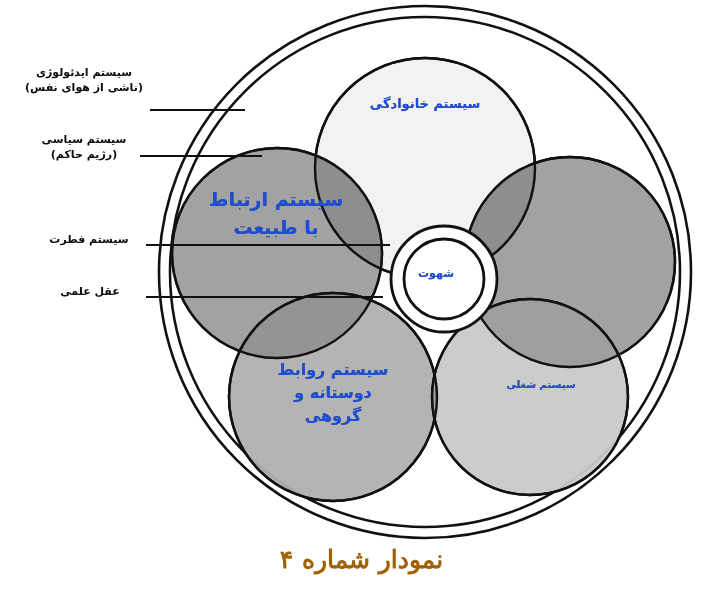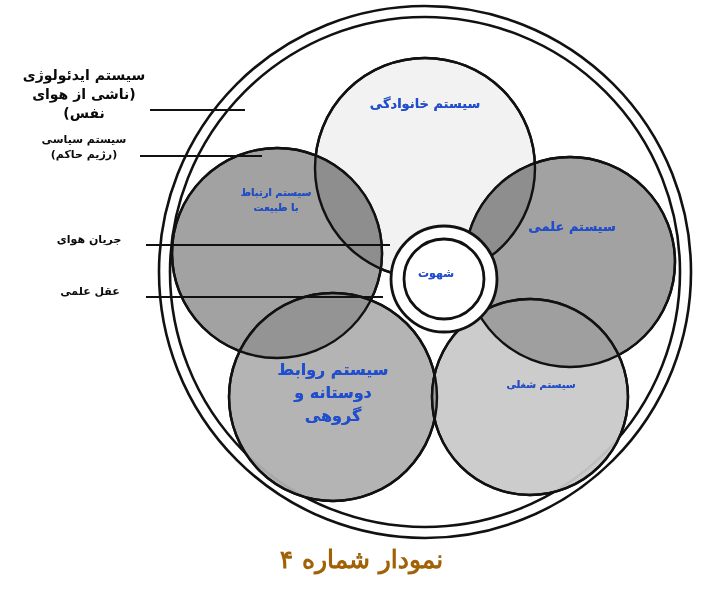--- a/index.html
+++ b/index.html
@@ -127,36 +127,35 @@
     <circle cx="444" cy="279" r="40" fill="#ffffff" stroke="#111111" stroke-width="2.8"></circle>
 
     <g stroke="#111111" stroke-width="2.2" fill="none">
       <line x1="150" y1="110" x2="245" y2="110"></line>
       <line x1="140" y1="156" x2="262" y2="156"></line>
       <line x1="146" y1="245" x2="390" y2="245"></line>
       <line x1="146" y1="297" x2="383" y2="297"></line>
     </g>
   </svg>
 
-  <div class="callout-label" style="left:18px; top:66px; width:132px; font-size:14px;">سیستم ایدئولوژی
+  <div class="callout-label" style="left:18px; top:66px; width:132px; font-size:11px;">سیستم ایدئولوژی
 (ناشی از هوای نفس)</div>
 
   <div class="callout-label" style="left:22px; top:133px; width:124px; font-size:11px;text-align:center;">سیستم سیاسی
 (رژیم حاکم)</div>
 
-  <div class="callout-label" style="left:34px; top:233px; width:110px; font-size:11px;">جریان هوای</div>
+  <div class="callout-label" style="left:34px; top:233px; width:110px; font-size:11px;">سیستم فطرت</div>
 
   <div class="callout-label" style="left:38px; top:285px; width:104px; font-size:11px;">عقل علمی</div>
 
   <div class="circle-label" style="left:335px; top:95px; width:180px; font-size:13px;">سیستم خانوادگی</div>
 
-  <div class="circle-label" style="left:196px; top:186px; width:160px; font-size:10px;">سیستم ارتباط
+  <div class="circle-label" style="left:196px; top:186px; width:160px; font-size:19px;">سیستم ارتباط
 با طبیعت</div>
 
-  <div class="circle-label" style="left:496px; top:218px; width:152px; font-size:13px;">سیستم علمی</div>
 
   <div class="circle-label" style="left:256px; top:358px; width:154px; font-size:16px;">سیستم روابط
 دوستانه و
 گروهی</div>
 
   <div class="circle-label" style="left:462px; top:378px; width:158px; font-size:10px;">سیستم شغلی</div>
 
   <div class="circle-label" style="left:400px; top:266px; width:72px; font-size:11px;">شهوت</div>
 
   <div class="caption" style="top:545px; font-size:25px; letter-spacing:1px;">نمودار شماره ۴</div>

